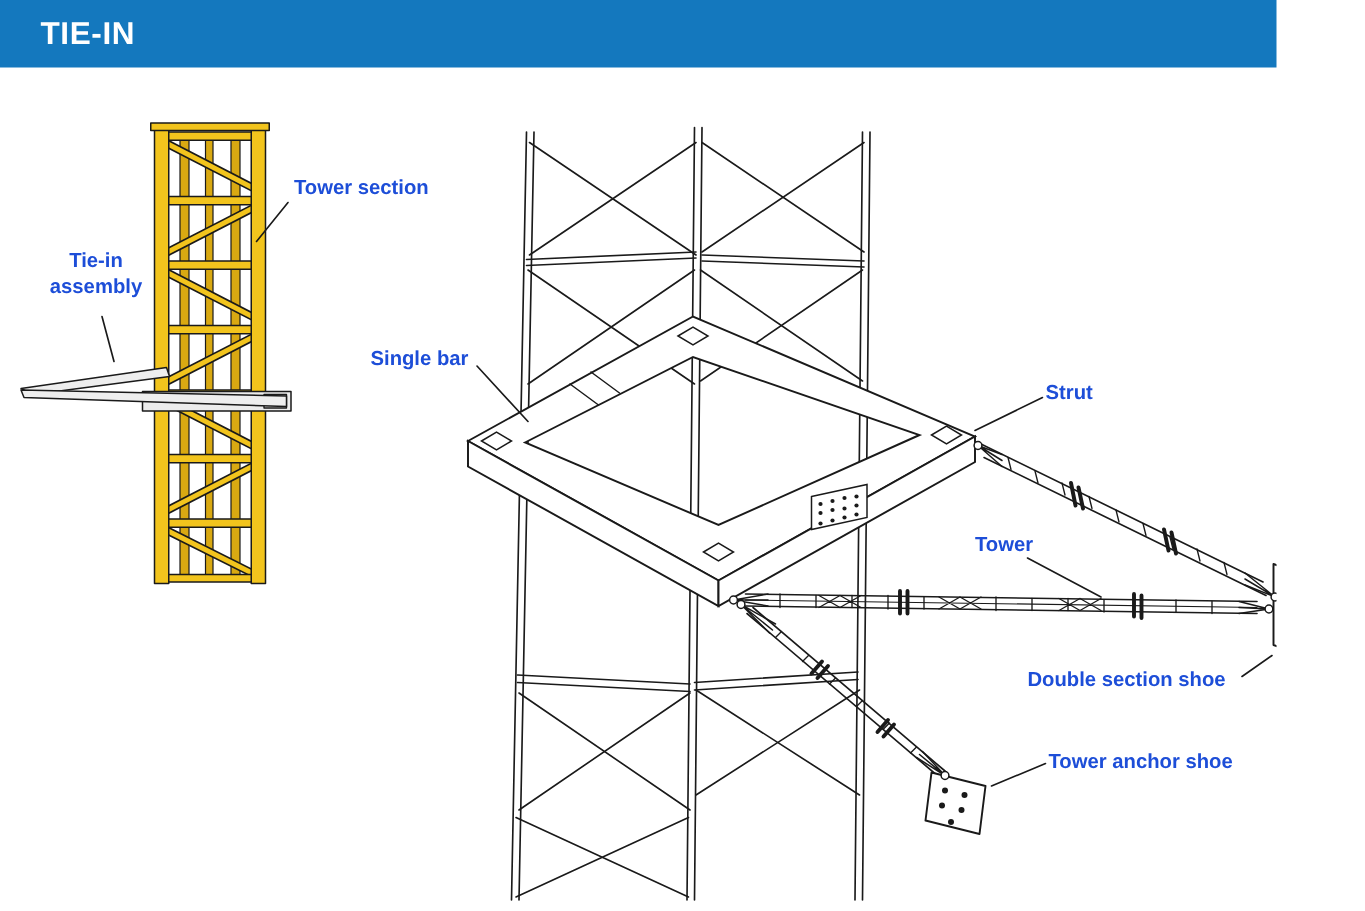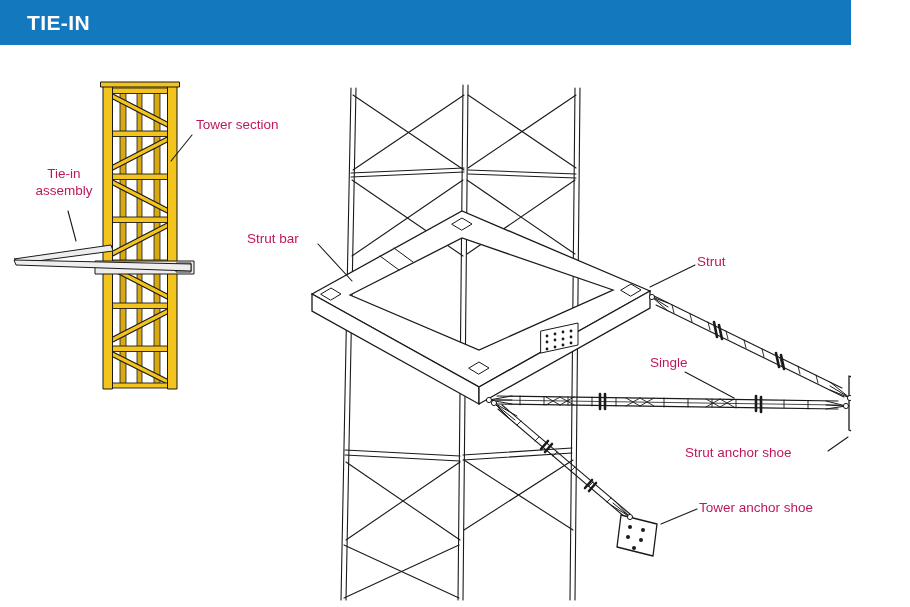--- a/index.html
+++ b/index.html
@@ -9,22 +9,23 @@
   }
   .titlebar{
     position:absolute;left:0;top:0;width:910px;height:45px;
     display:flex;align-items:center;padding-left:27px;box-sizing:border-box;
   }
   .titlebar .title{
     color:#ffffff;font-weight:bold;font-size:21px;letter-spacing:0.4px;
   }
   svg.canvas{position:absolute;left:0;top:0;}
   .label{
-    position:absolute;font-size:13.5px;color:#be185d;line-height:1.25;
+    position:absolute;font-size:13.5px;color:#1d4ed8;line-height:1.25;
     white-space:pre-line;
+    font-weight:bold;
   }
   .label.center{text-align:center;}
 </style>
 </head>
 <body>
 
 <div class="stage">
 
   <header class="titlebar" style="background: rgb(20, 120, 190);">
     <span class="title">TIE-IN</span>
@@ -197,19 +198,19 @@
       <path d="M695,265 L650,287"></path>
       <path d="M685,372 L734,398"></path>
       <path d="M828,451 L848,437"></path>
       <path d="M697,509 L661,524"></path>
     </g>
   </svg>
 
   <div class="label" style="left:196px;top:117px">Tower section</div>
   <div class="label center" style="left:26px;top:166px;width:76px">Tie-in
 assembly</div>
-  <div class="label" style="left:247px;top:231px">Strut bar</div>
+  <div class="label" style="left:247px;top:231px">Single bar</div>
   <div class="label" style="left:697px;top:254px">Strut</div>
-  <div class="label" style="left:650px;top:355px">Single</div>
-  <div class="label" style="left:685px;top:445px">Strut anchor shoe</div>
+  <div class="label" style="left:650px;top:355px">Tower</div>
+  <div class="label" style="left:685px;top:445px">Double section shoe</div>
   <div class="label" style="left:699px;top:500px">Tower anchor shoe</div>
 
 </div>
 
 </body></html>

